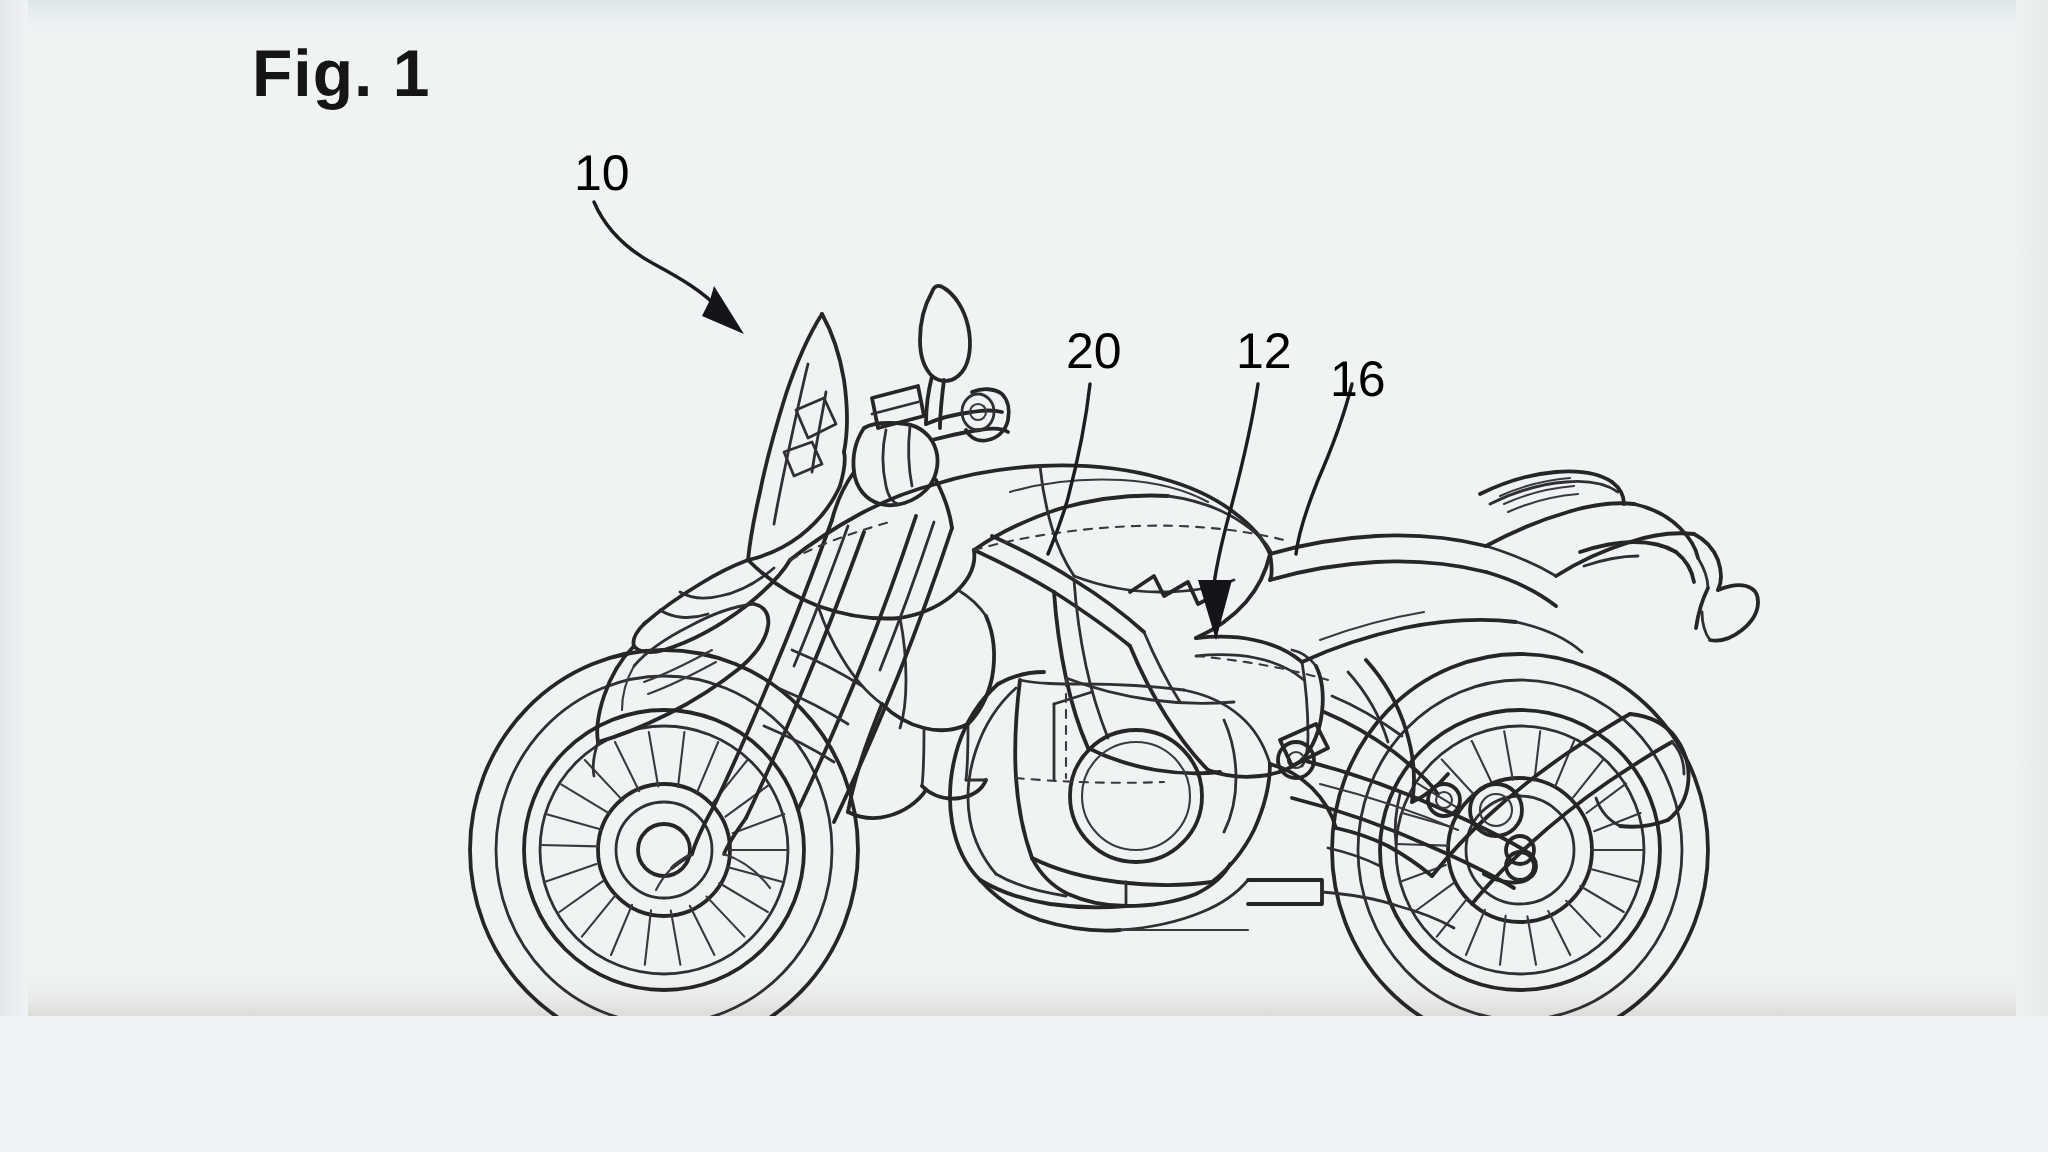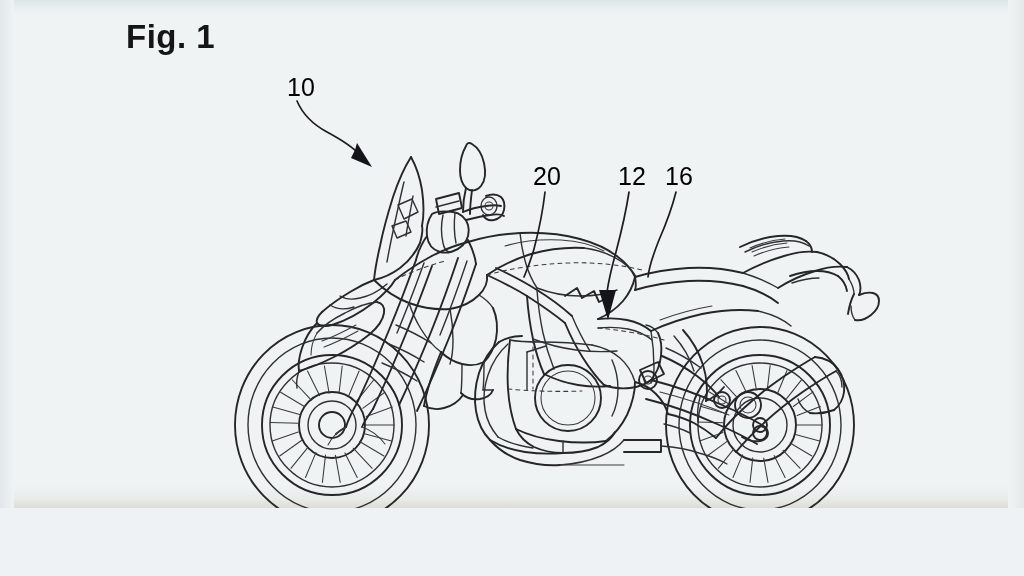--- a/index.html
+++ b/index.html
@@ -54,21 +54,21 @@
     position: absolute;
     font-family: "Liberation Sans", sans-serif;
     font-size: 25px;
     font-weight: normal;
     color: #000000;
     white-space: nowrap;
   }
   #ref-10 { left: 287px; top: 73px; }
   #ref-14 { left: 533px; top: 162px; }
   #ref-12 { left: 618px; top: 162px; }
-  #ref-16 { left: 665px; top: 162px; }
+  #ref-16 { left: 665px; top: 176px; }
 
   #drawing-svg {
     position: absolute;
     left: 0; top: 0;
     width: 1024px;
     height: 576px;
   }
   
   #drawing-svg .ln {
     fill: none;

